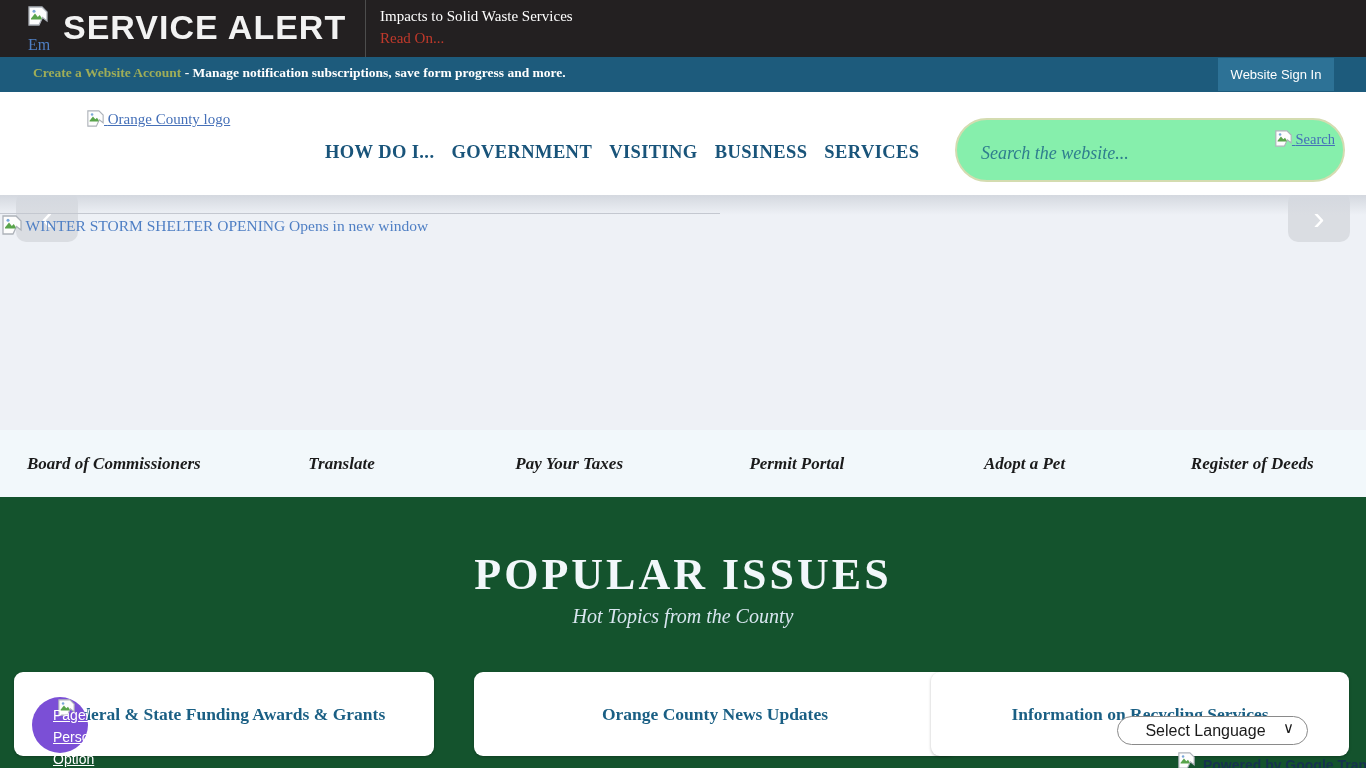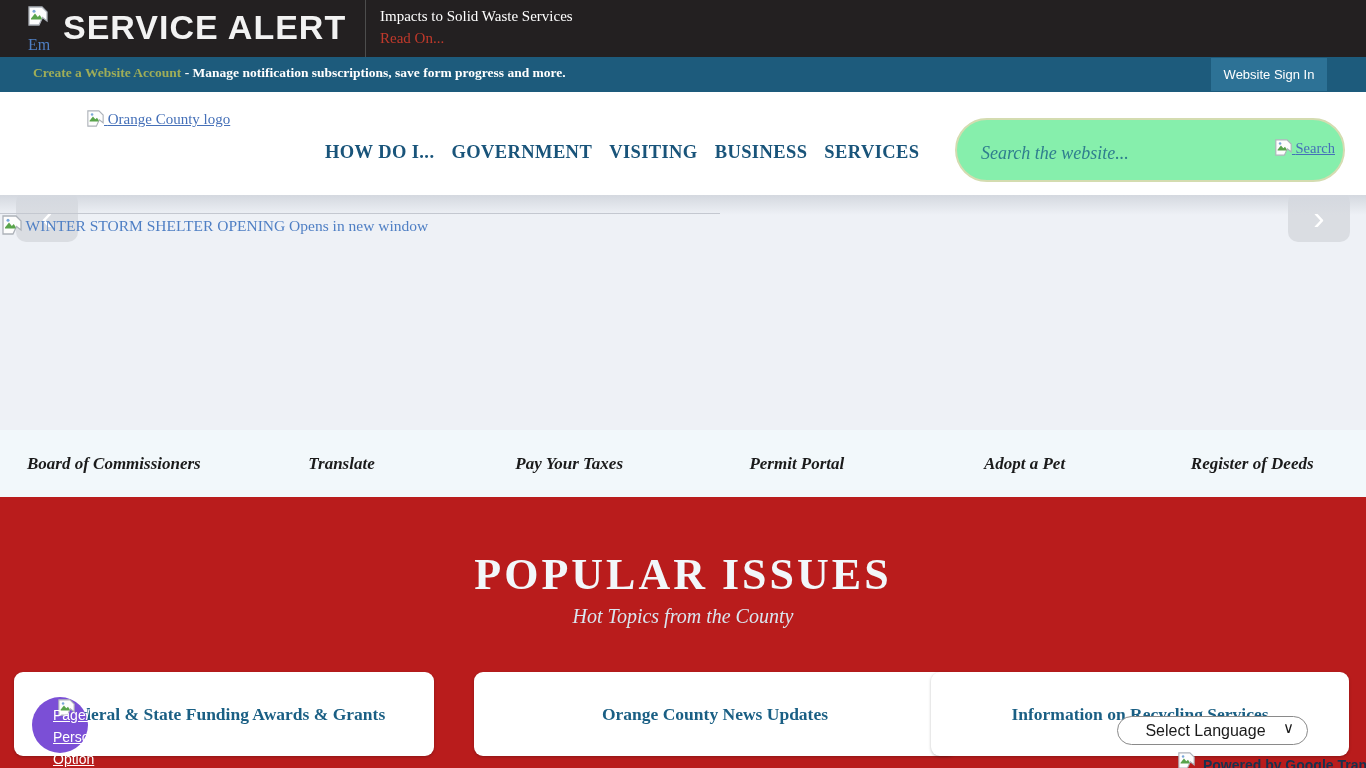--- a/index.html
+++ b/index.html
@@ -16,51 +16,51 @@
   .alert-icon-link { position:absolute; left:28px; top:6px; width:40px; height:60px; color:#4f7fc4; font-size:16px; text-decoration:none; }
   .alert-icon-link .alt-clip { display:block; margin-top:6px; white-space:nowrap; color:#4f7fc4; }
   .alert-title { position:absolute; left:63px; top:8px; font-family:"Liberation Sans", sans-serif; font-weight:bold; font-size:34px; letter-spacing:1px; color:#f2f2f2; }
   .alert-msg { position:absolute; left:380px; top:8px; font-size:15px; color:#ffffff; }
   .alert-link { position:absolute; left:380px; top:30px; font-size:15px; color:#c0392b; text-decoration:none; cursor:pointer; }
 
   
   .account-bar { position:absolute; left:0; top:57px; width:1366px; height:35px; background:#1d5b7c; }
   .account-text { position:absolute; left:33px; top:8px; font-size:13.5px; font-weight:bold; color:#ffffff; }
   .account-text a { color:#9fad58; text-decoration:none; cursor:pointer; }
-  .signin-btn { position:absolute; right:39px; top:1px; width:116px; height:33px; background:#2d7296; border:none; color:#fff;
+  .signin-btn { position:absolute; right:32px; top:1px; width:116px; height:33px; background:#2d7296; border:none; color:#fff;
     font-family:"Liberation Sans", sans-serif; font-size:13px; cursor:pointer; }
 
   
   .site-header { position:absolute; left:0; top:92px; width:1366px; height:103px; background:#ffffff; z-index:5; }
   .logo-link { position:absolute; left:87px; top:18px; font-size:15px; color:#4570b8; text-decoration:underline; cursor:pointer; white-space:nowrap; }
   .main-nav { position:absolute; left:325px; top:50px; width:620px; display:flex; gap:17px; }
   .main-nav .nav-item { font-size:18.5px; font-weight:bold; color:#19547a; letter-spacing:0.4px; cursor:pointer; white-space:nowrap; }
   .search-pill { position:absolute; left:955px; top:26px; width:390px; height:64px; background:#86efac; border:2px solid #d4dcb0; border-radius:32px; }
   .search-input { position:absolute; left:24px; top:18px; width:290px; height:30px; border:none; outline:none; background:transparent;
     font-family:"Liberation Serif", serif; font-style:italic; font-size:18px; color:#2f7e8e; }
   .search-input::placeholder { color:#2f7e8e; opacity:1; }
-  .search-go { position:absolute; right:8px; top:10px; font-size:14.5px; color:#4570b8; text-decoration:underline; cursor:pointer; white-space:nowrap;margin-top:9px; }
+  .search-go { position:absolute; right:8px; top:10px; font-size:14.5px; color:#4570b8; text-decoration:underline; cursor:pointer; white-space:nowrap; }
 
   
   .hero { position:absolute; left:0; top:195px; width:1366px; height:235px; background:#eef1f6; }
   .hero-fade { position:absolute; left:0; top:0; width:1366px; height:20px;
     background:linear-gradient(#d4d8df, rgba(238,241,246,0)); z-index:3; }
   .hero-line { position:absolute; left:0; top:18px; width:720px; height:1px; background:#c4c8d0; z-index:4; }
   .car-arrow { position:absolute; top:-3px; width:62px; height:50px; background:#dadde2; border:none; border-radius:10px;
     color:#ffffff; font-size:34px; line-height:44px; text-align:center; cursor:pointer; z-index:2; font-family:"Liberation Sans", sans-serif; }
   .car-prev { left:16px; }
   .car-next { right:16px; }
   .hero-alt { position:absolute; left:2px; top:20px; z-index:4; font-size:15.5px; color:#4f7fc4; cursor:pointer; white-space:nowrap; }
 
   
   .quick-strip { position:absolute; left:0; top:430px; width:1366px; height:67px; background:#f2f8fb; display:flex; align-items:center;font-style:italic; }
   .quick-item { flex:1; text-align:center; font-size:17px; font-weight:bold; color:#1b1b1b; cursor:pointer; }
 
   
-  .popular { position:absolute; left:0; top:497px; width:1366px; height:271px; background:#b91c1c; }
+  .popular { position:absolute; left:0; top:497px; width:1366px; height:271px; background:#14532d; }
   .popular-title { position:absolute; left:0; top:52px; width:100%; text-align:center; font-size:44px; font-weight:bold;
     color:#f2f7fa; letter-spacing:3px; }
   .popular-sub { position:absolute; left:0; top:108px; width:100%; text-align:center; font-style:italic; font-size:20px; color:#d9e6f0; }
   .card { position:absolute; top:175px; height:84px; background:#ffffff; border-radius:9px; box-shadow:0 1px 3px rgba(0,0,0,0.25);
     display:flex; align-items:center; justify-content:center; cursor:pointer; }
   .card-label { font-size:17.5px; font-weight:bold; color:#1a5f84; text-align:center; }
   .card1 { left:14px;  width:420px; }
   .card2 { left:474px; width:482px; }
   .card3 { left:931px; width:418px; }
 

